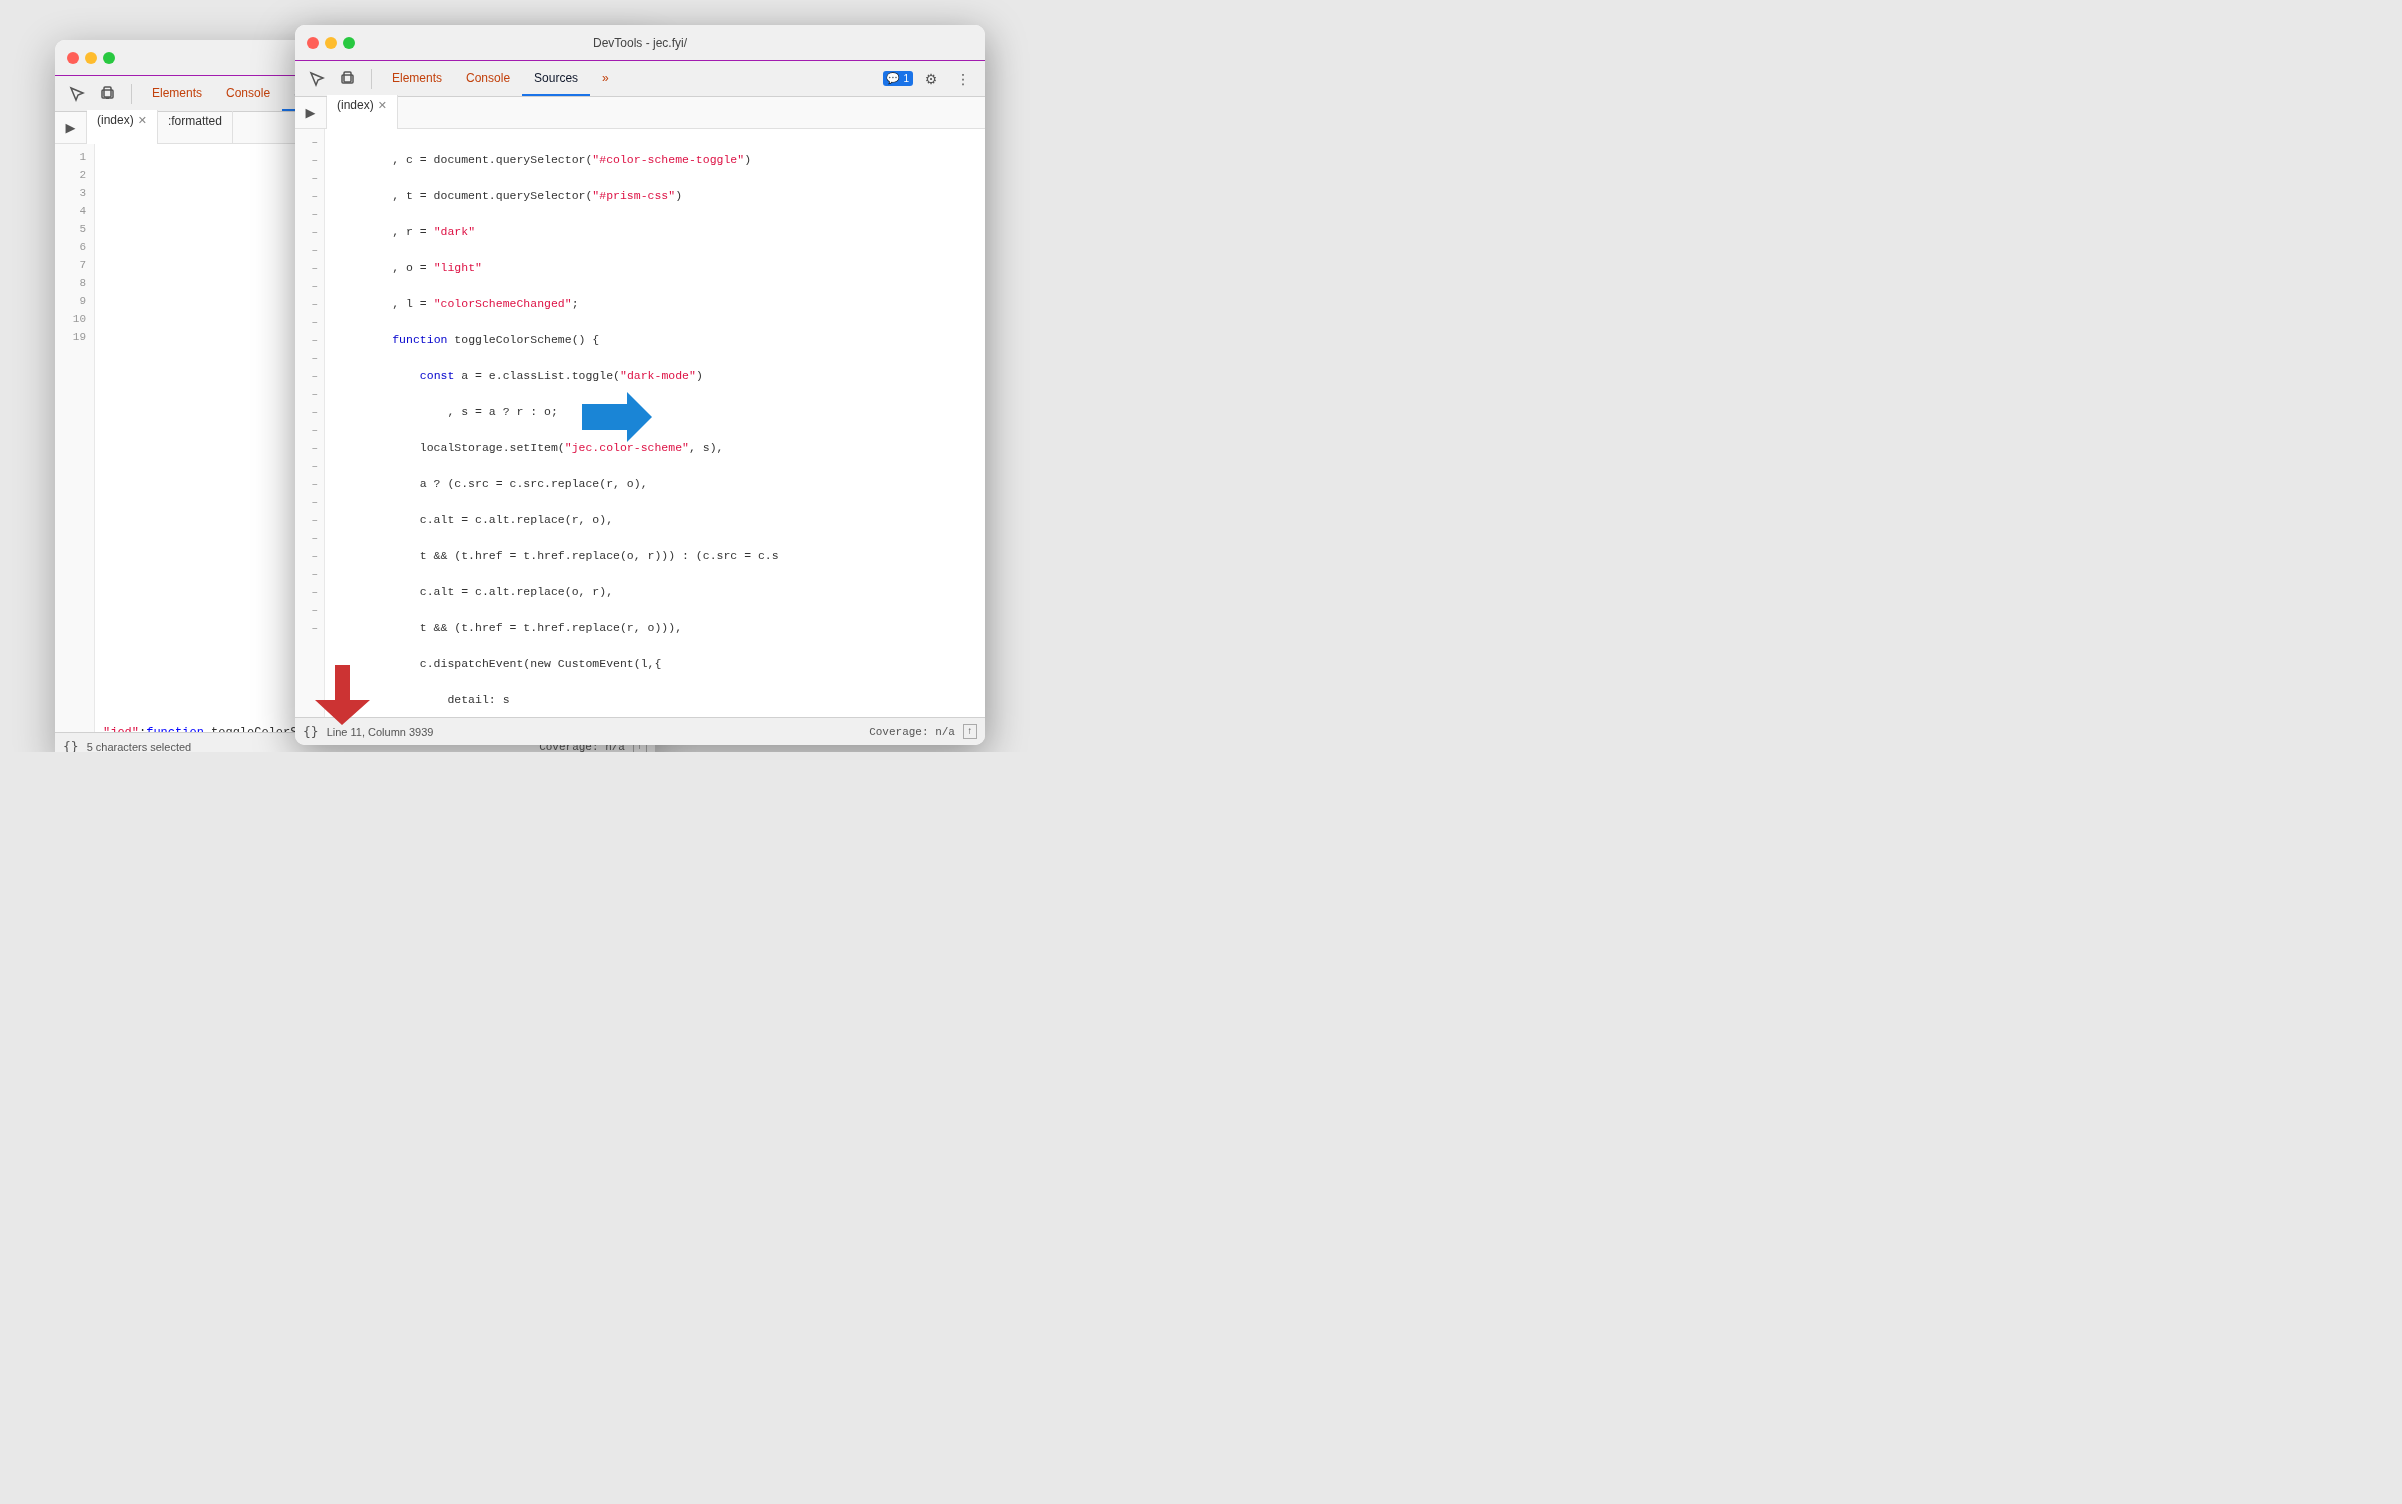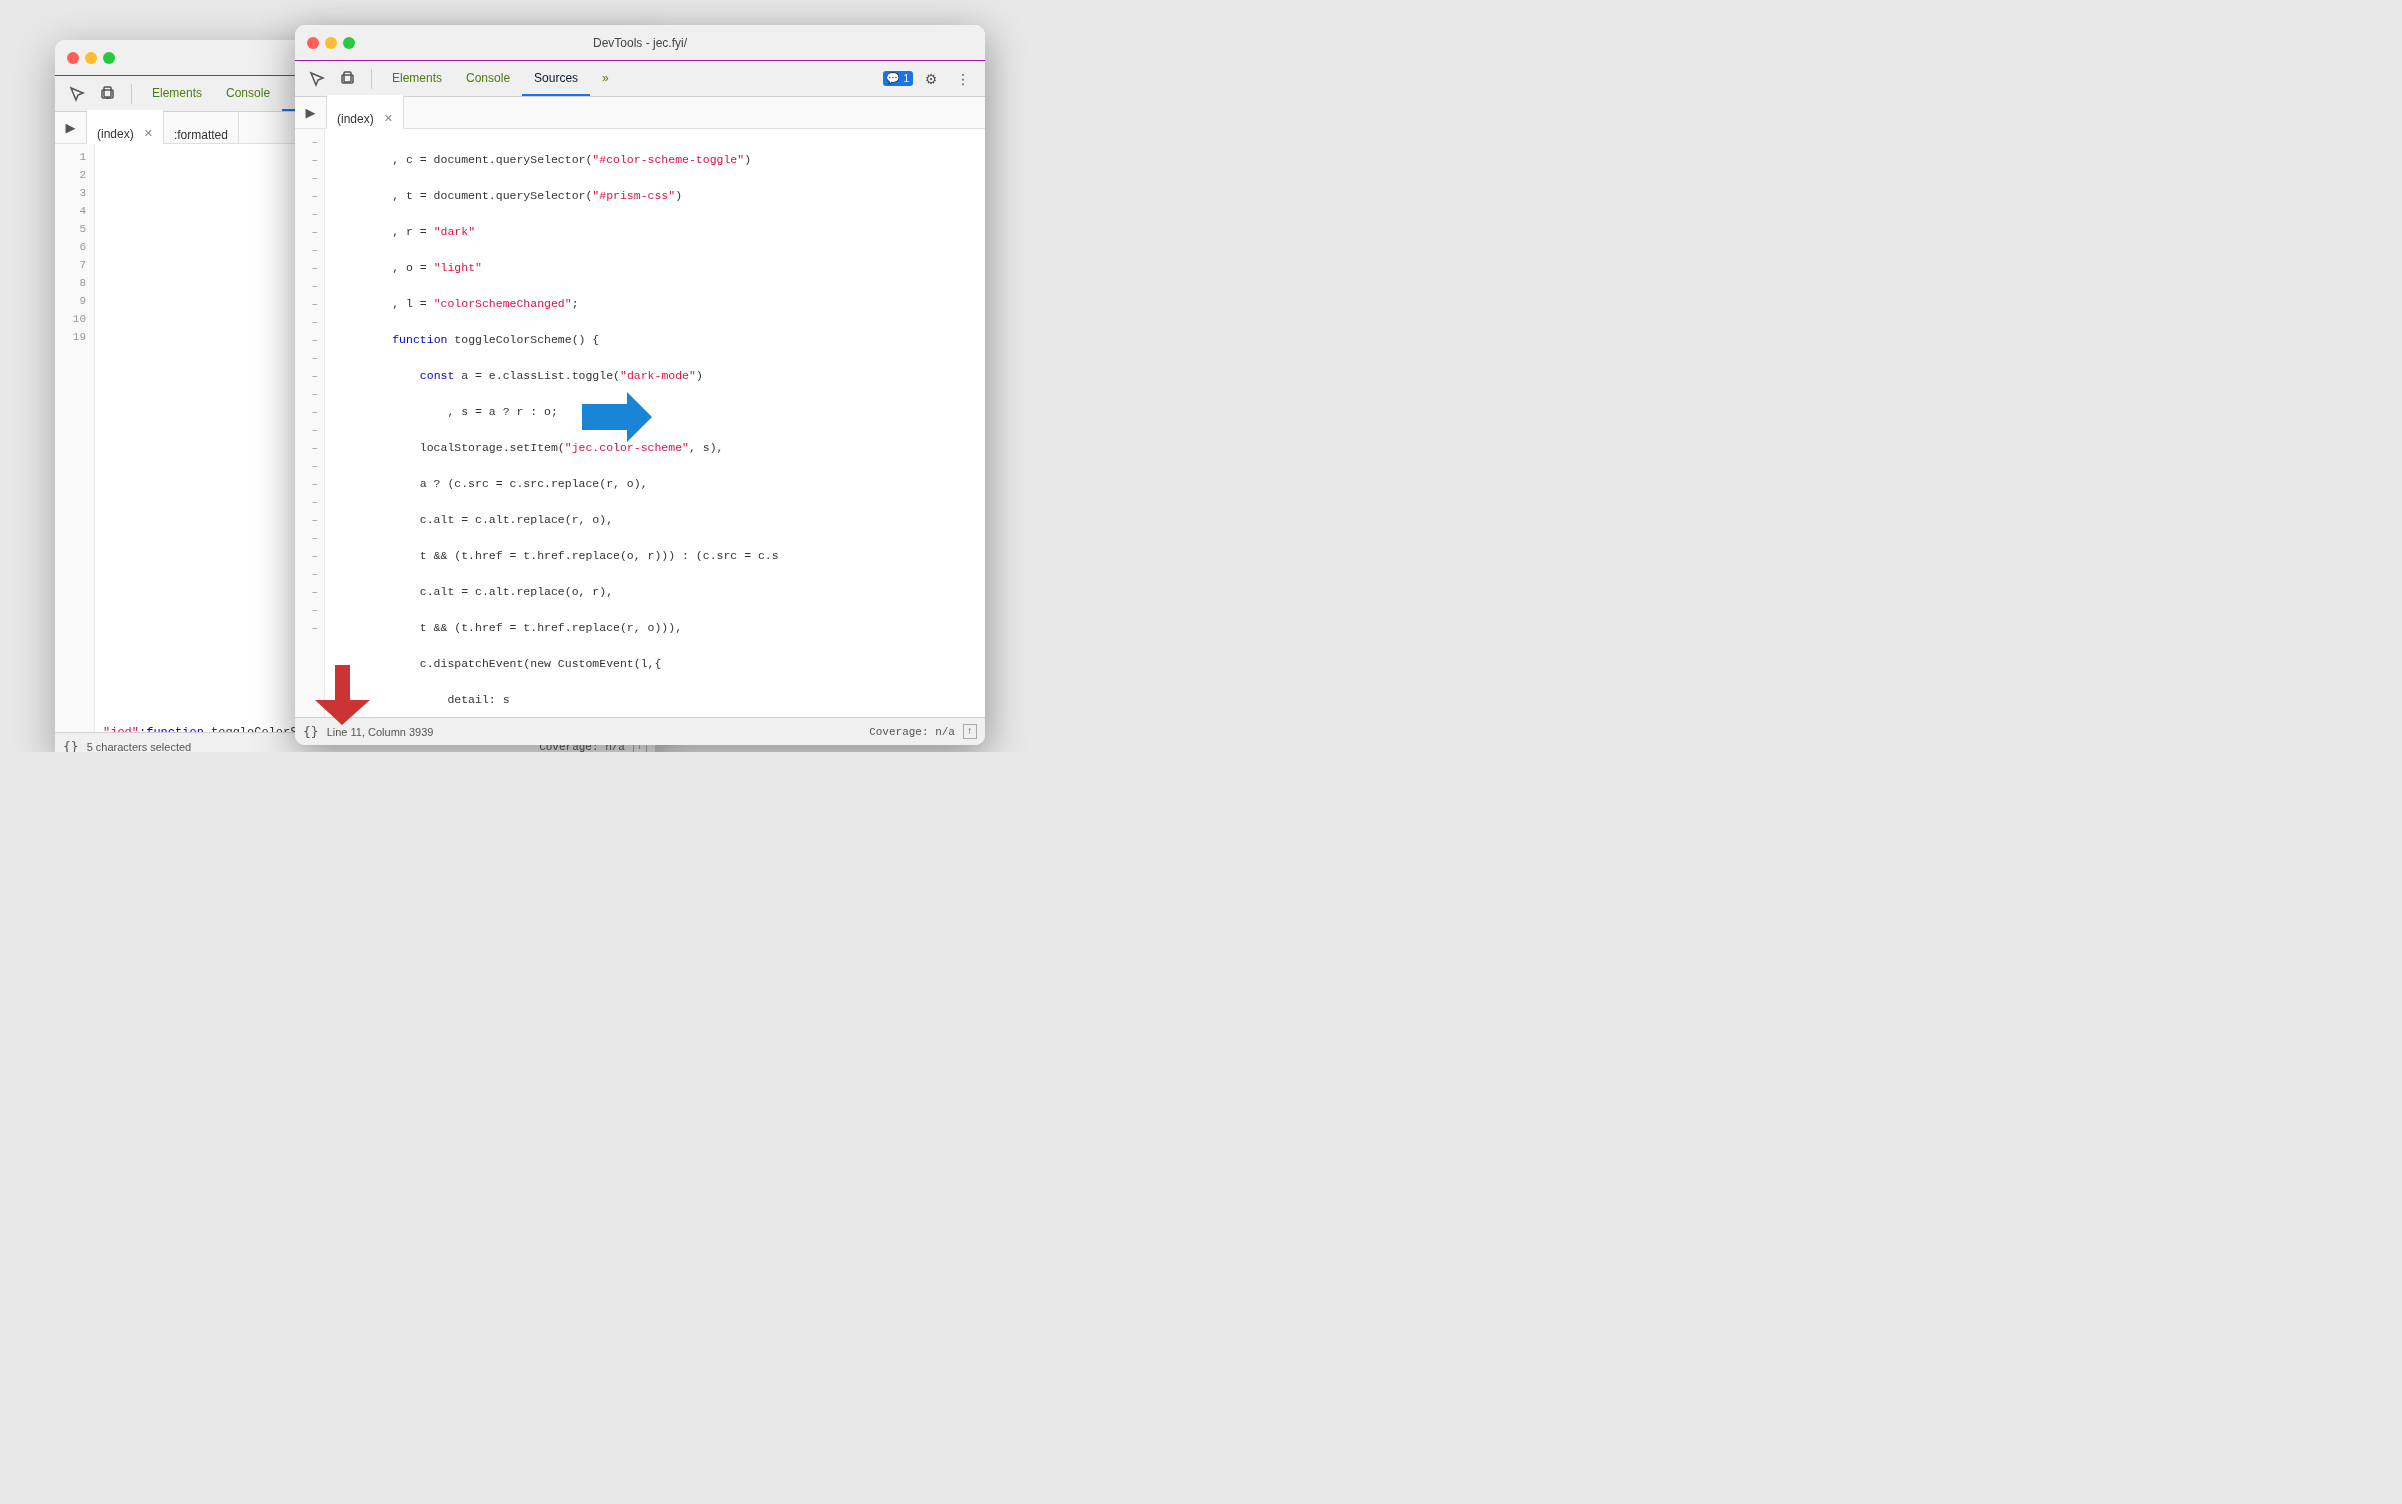--- a/index.html
+++ b/index.html
@@ -117,21 +117,21 @@
       gap: 0;
       height: 100%;
     }
 
     .toolbar-tab {
       padding: 0 12px;
       height: 100%;
       display: flex;
       align-items: center;
       font-size: 12px;
-      color: #4d7c0f;
+      color: #c2410c;
       cursor: pointer;
       border-bottom: 2px solid transparent;
       position: relative;
     }
 
     .toolbar-tab.active {
       color: #0f172a;
       border-bottom: 2px solid #1a73e8;
     }
 
@@ -173,22 +173,22 @@
       color: #555;
       font-size: 13px;
       cursor: pointer;
       border-right: 1px solid #e0e0e0;
     }
 
     .file-tab {
       padding: 17px 10px;
       height: 100%;
       display: flex;
-      align-items: flex-start;
-      gap: 10px;
+      align-items: flex-end;
+      gap: 4px;
       font-size: 12px;
       color: #333;
       cursor: pointer;
       border-right: 1px solid #e0e0e0;
       white-space: nowrap;
     }
 
     .file-tab.active {
       background: #ffffff;
       border-bottom: 2px solid #1a73e8;

